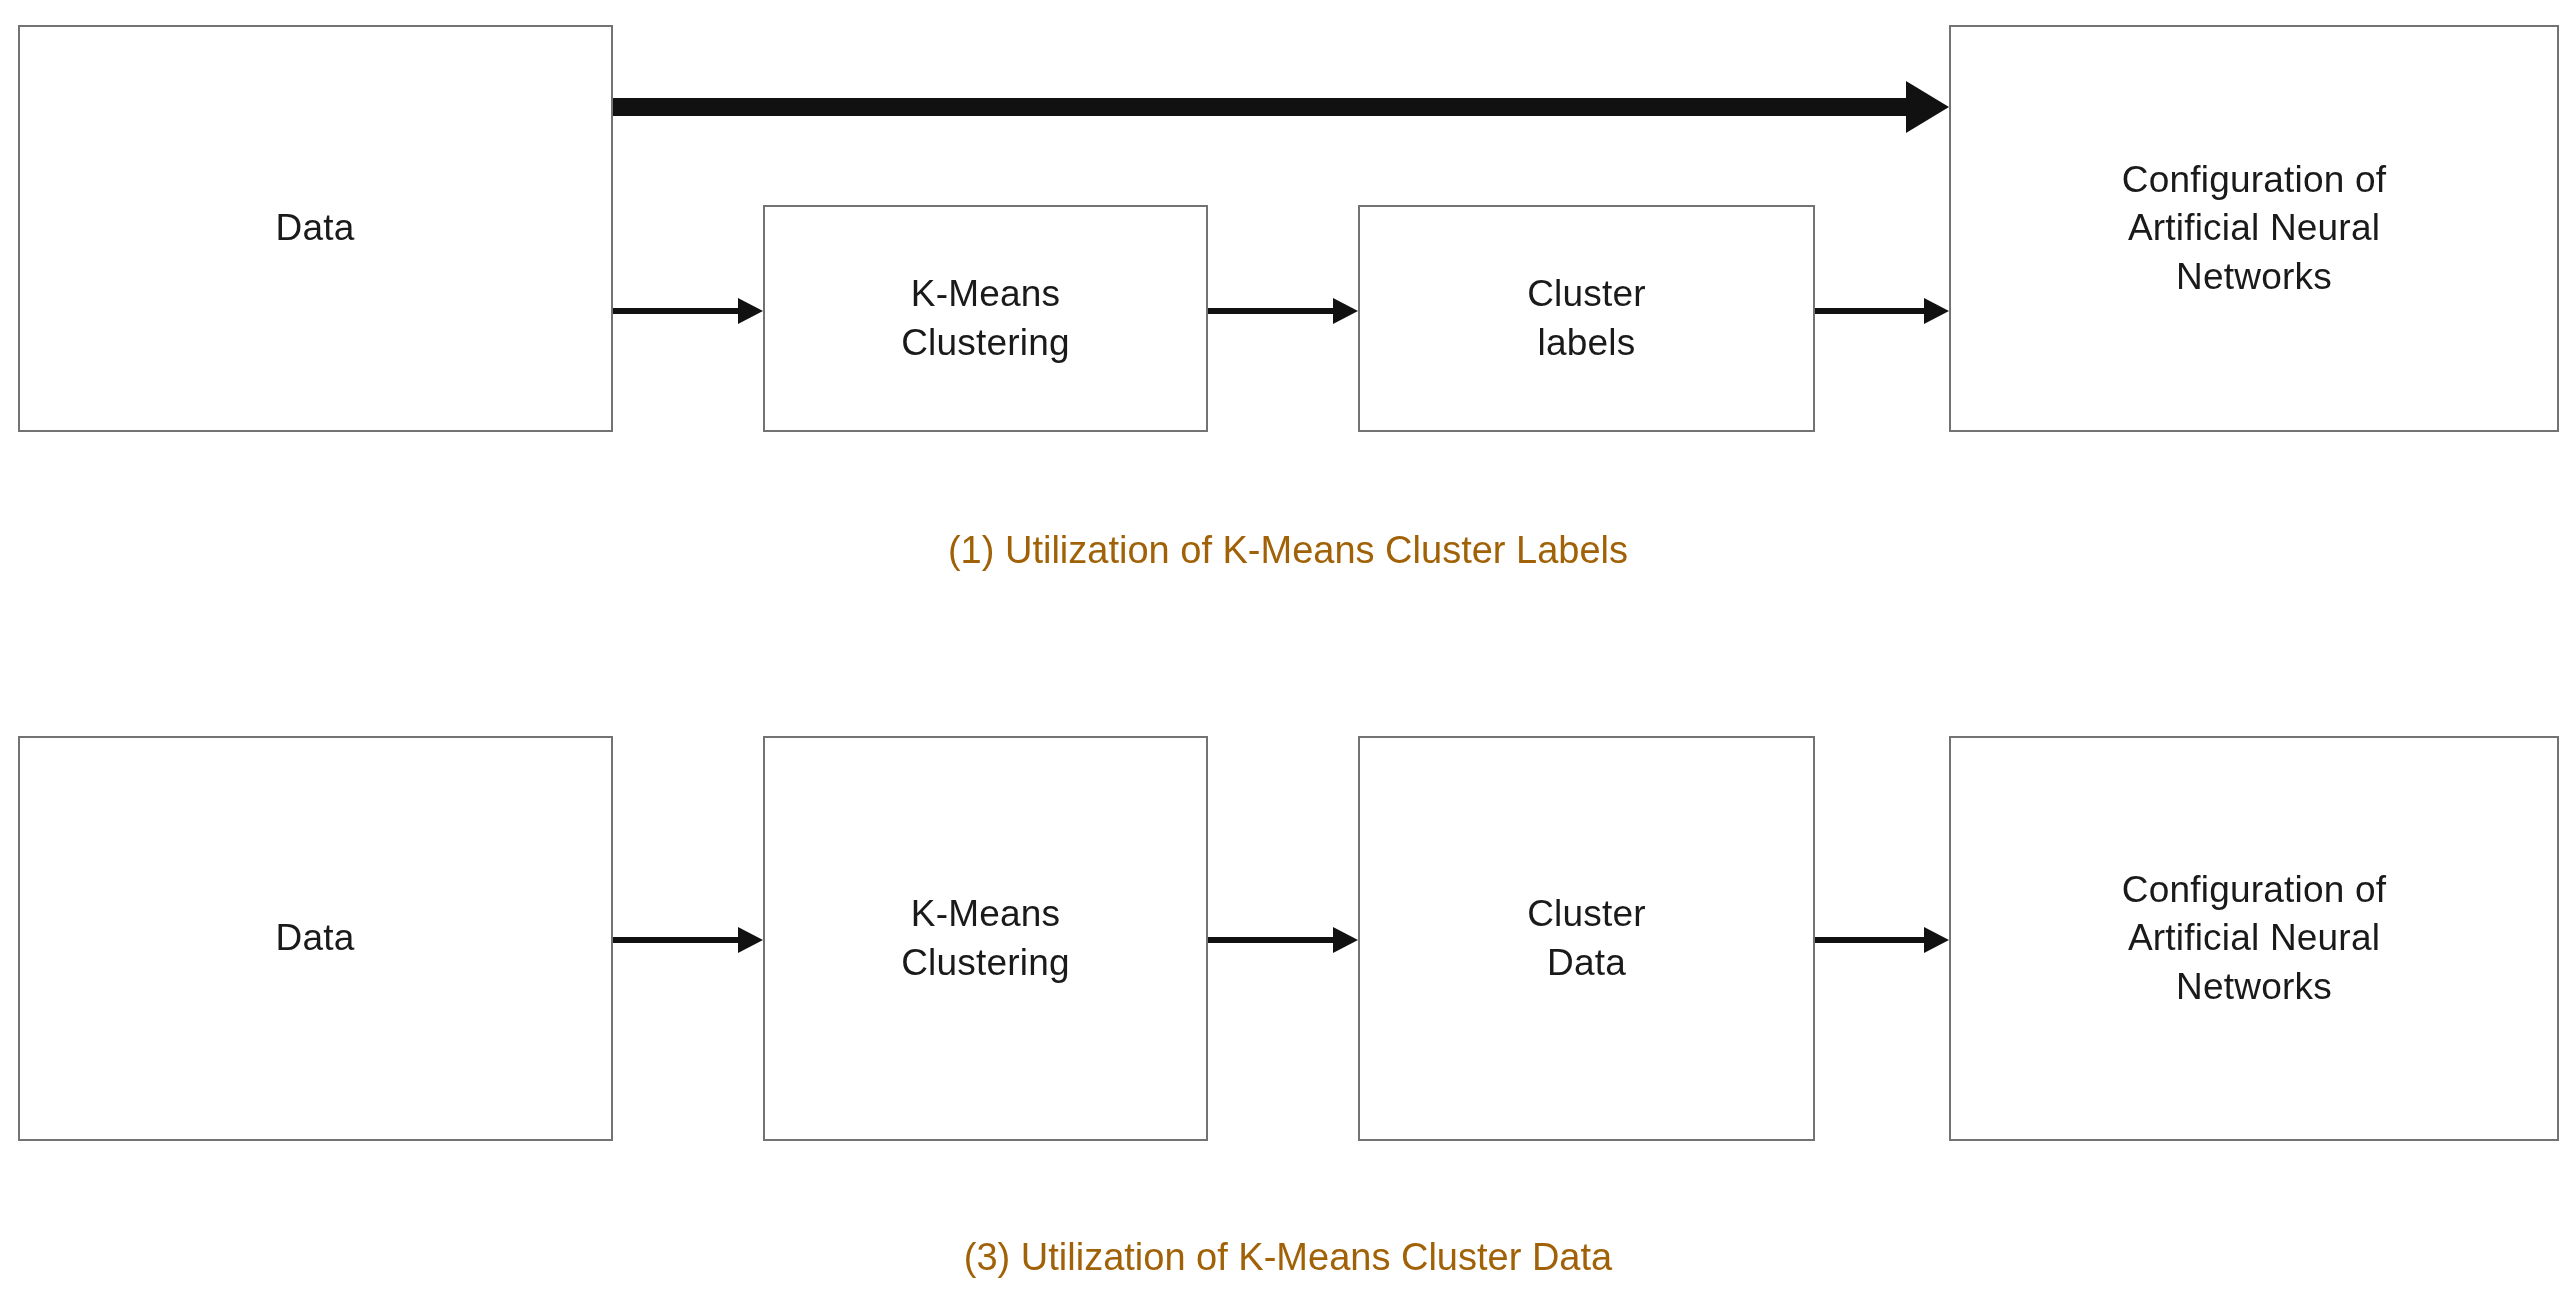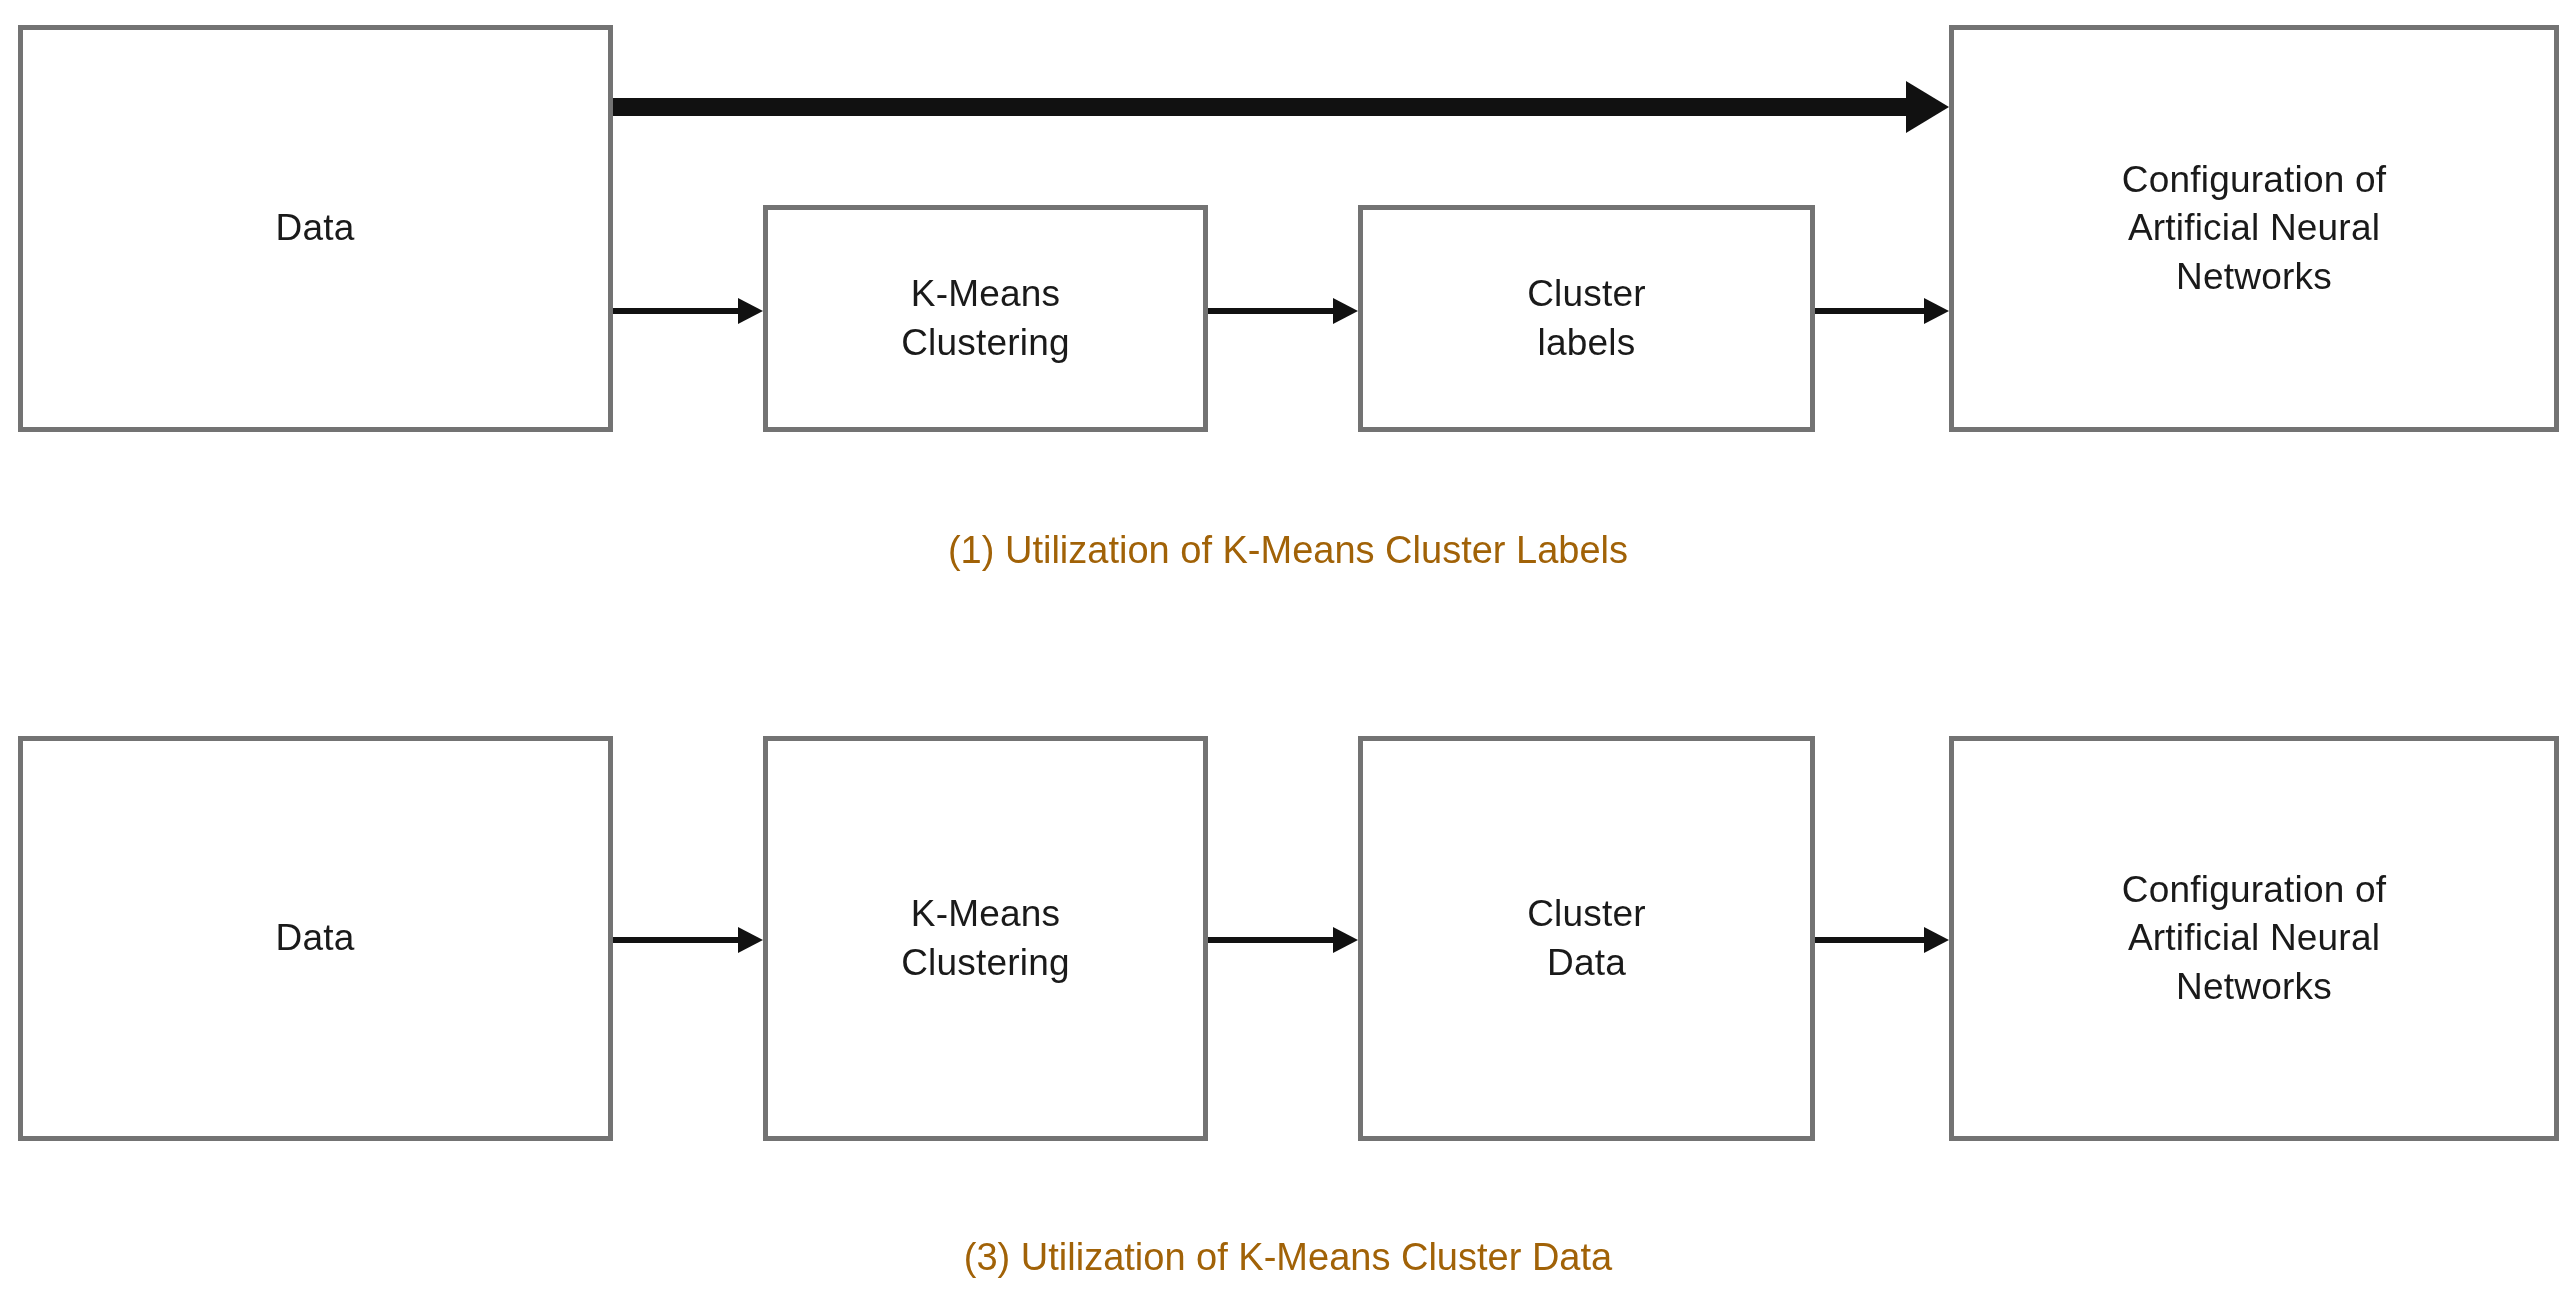--- a/index.html
+++ b/index.html
@@ -18,21 +18,21 @@
     height: 1302px;
     background: #ffffff;
     overflow: hidden;
   }
 
   
   .box {
     position: absolute;
     box-sizing: border-box;
     background: #ffffff;
-    border: 5px solid #737373;
+    border: 2px solid #737373;
     display: flex;
     align-items: center;
     justify-content: center;
     text-align: center;
   }
   .box-label {
     font-size: 37px;
     line-height: 1.30;
     color: #1a1a1a;
     letter-spacing: 0.2px;

